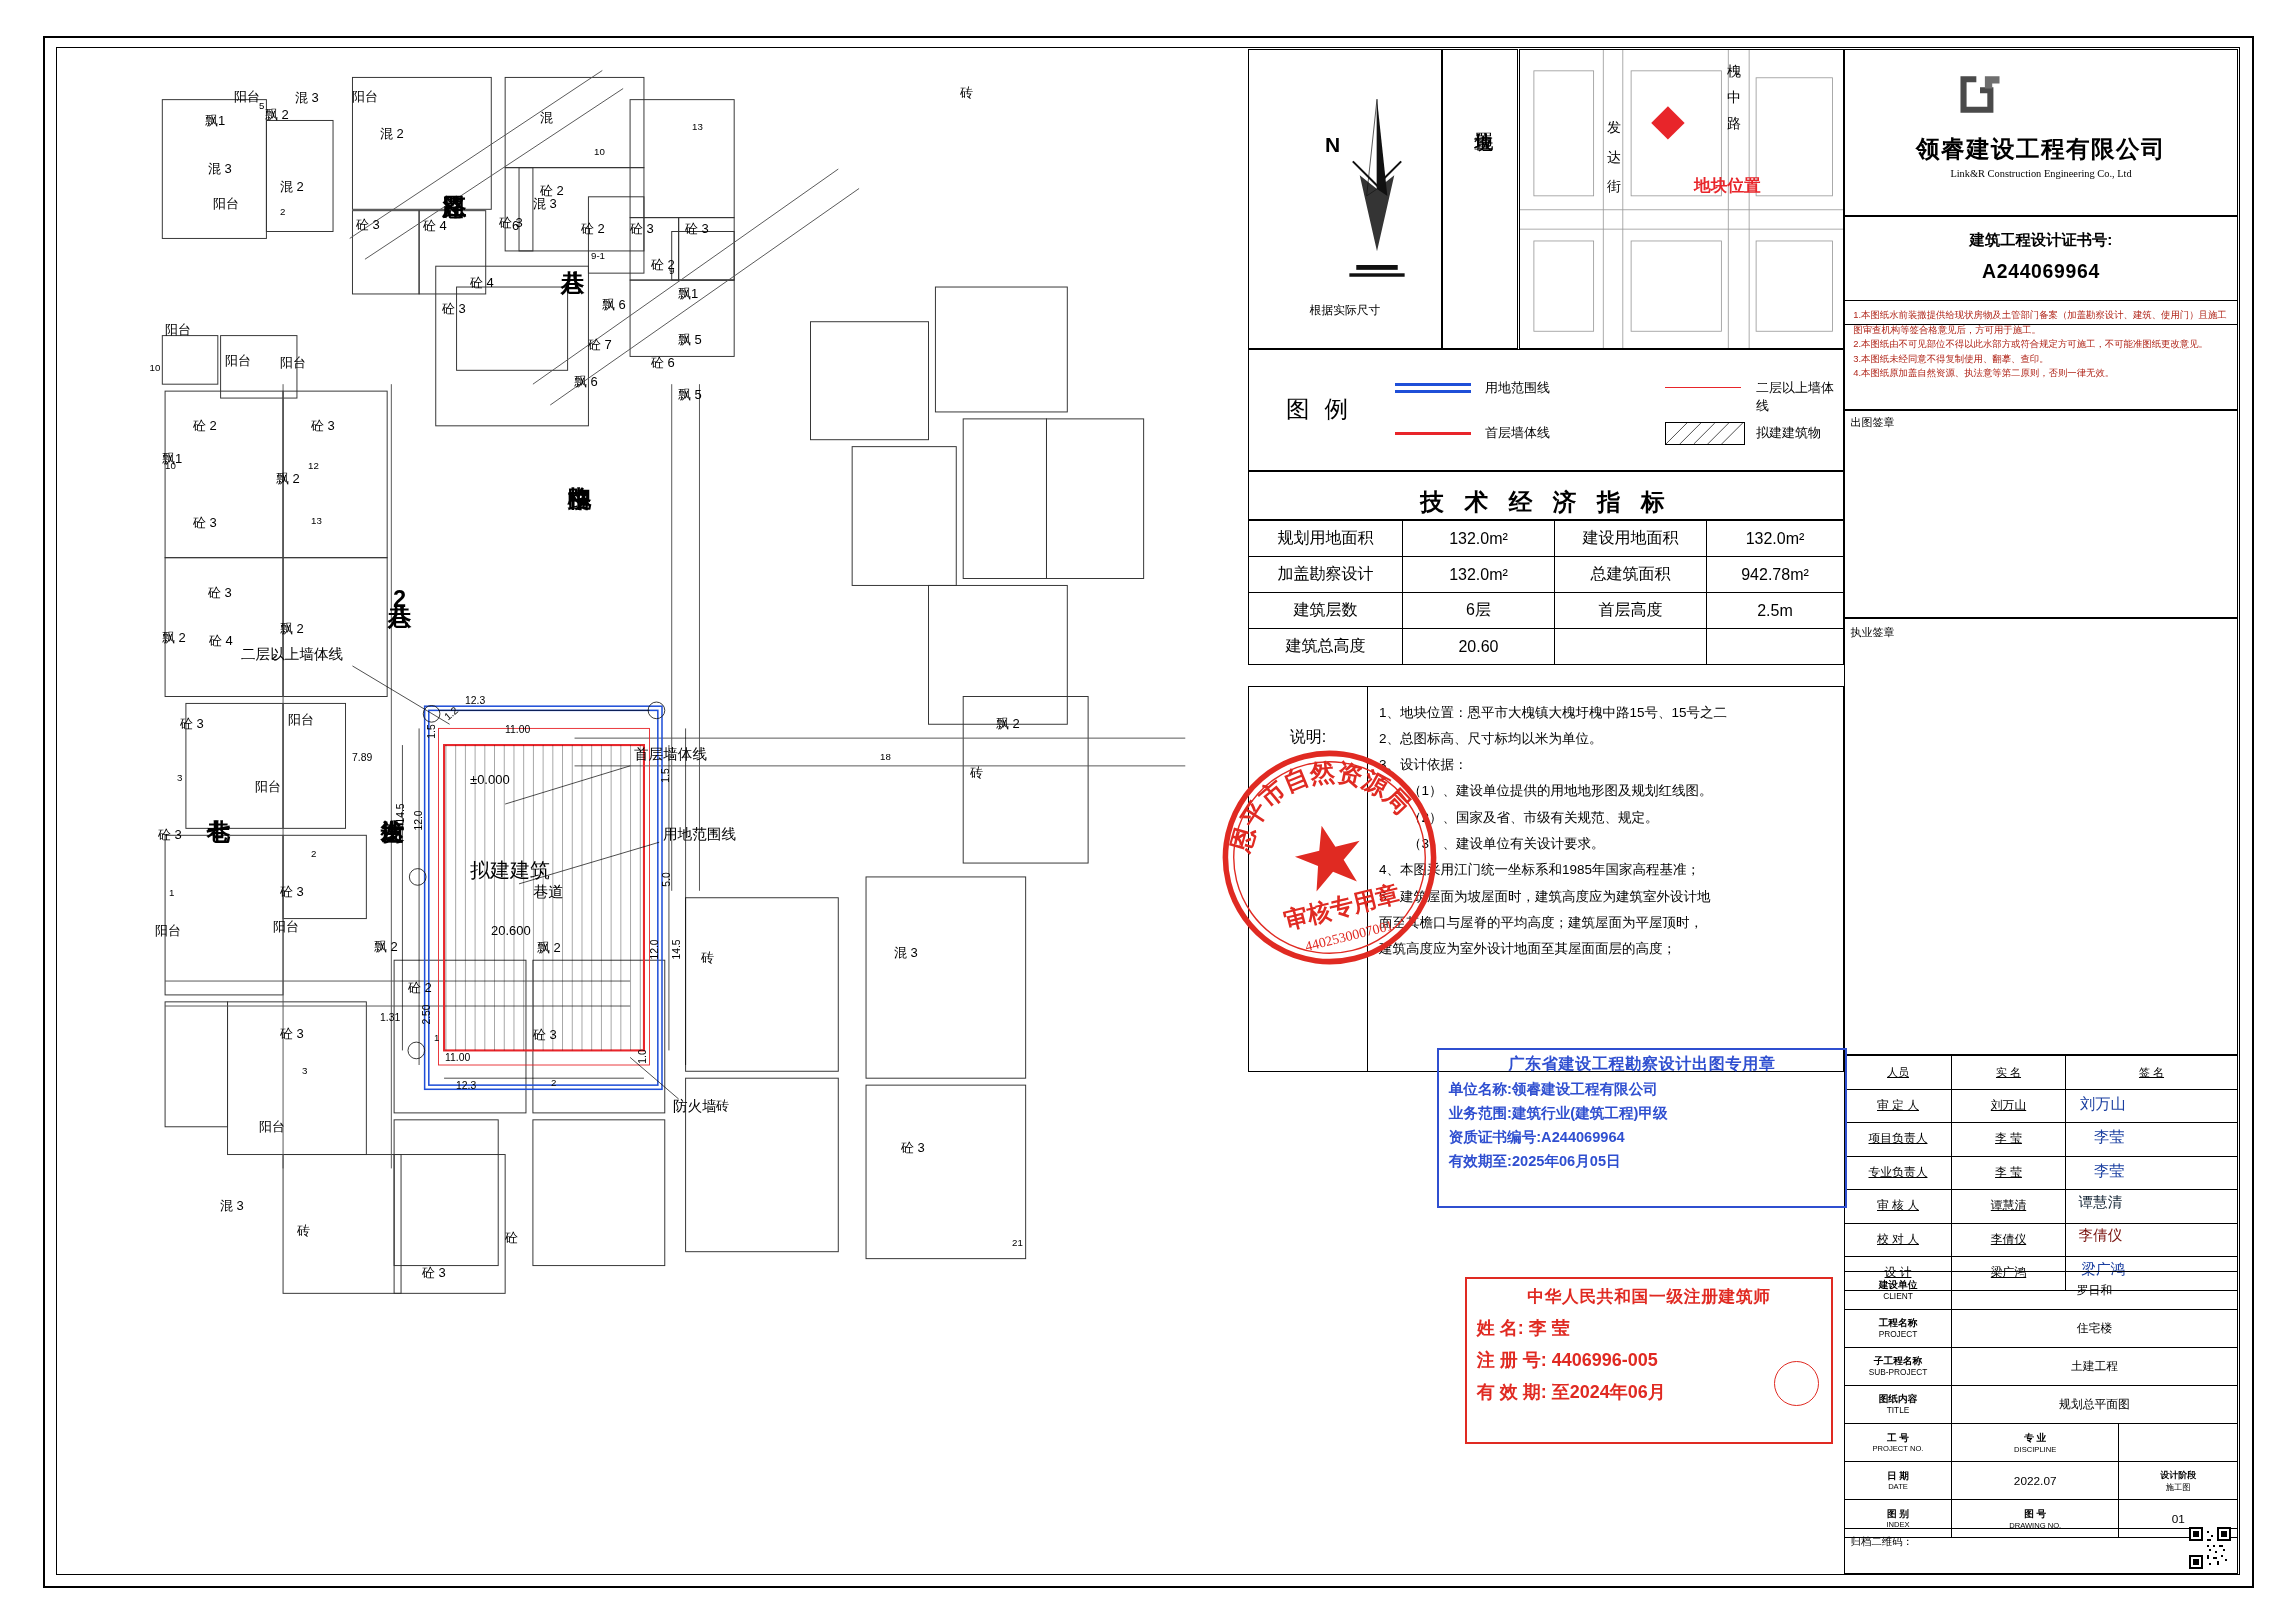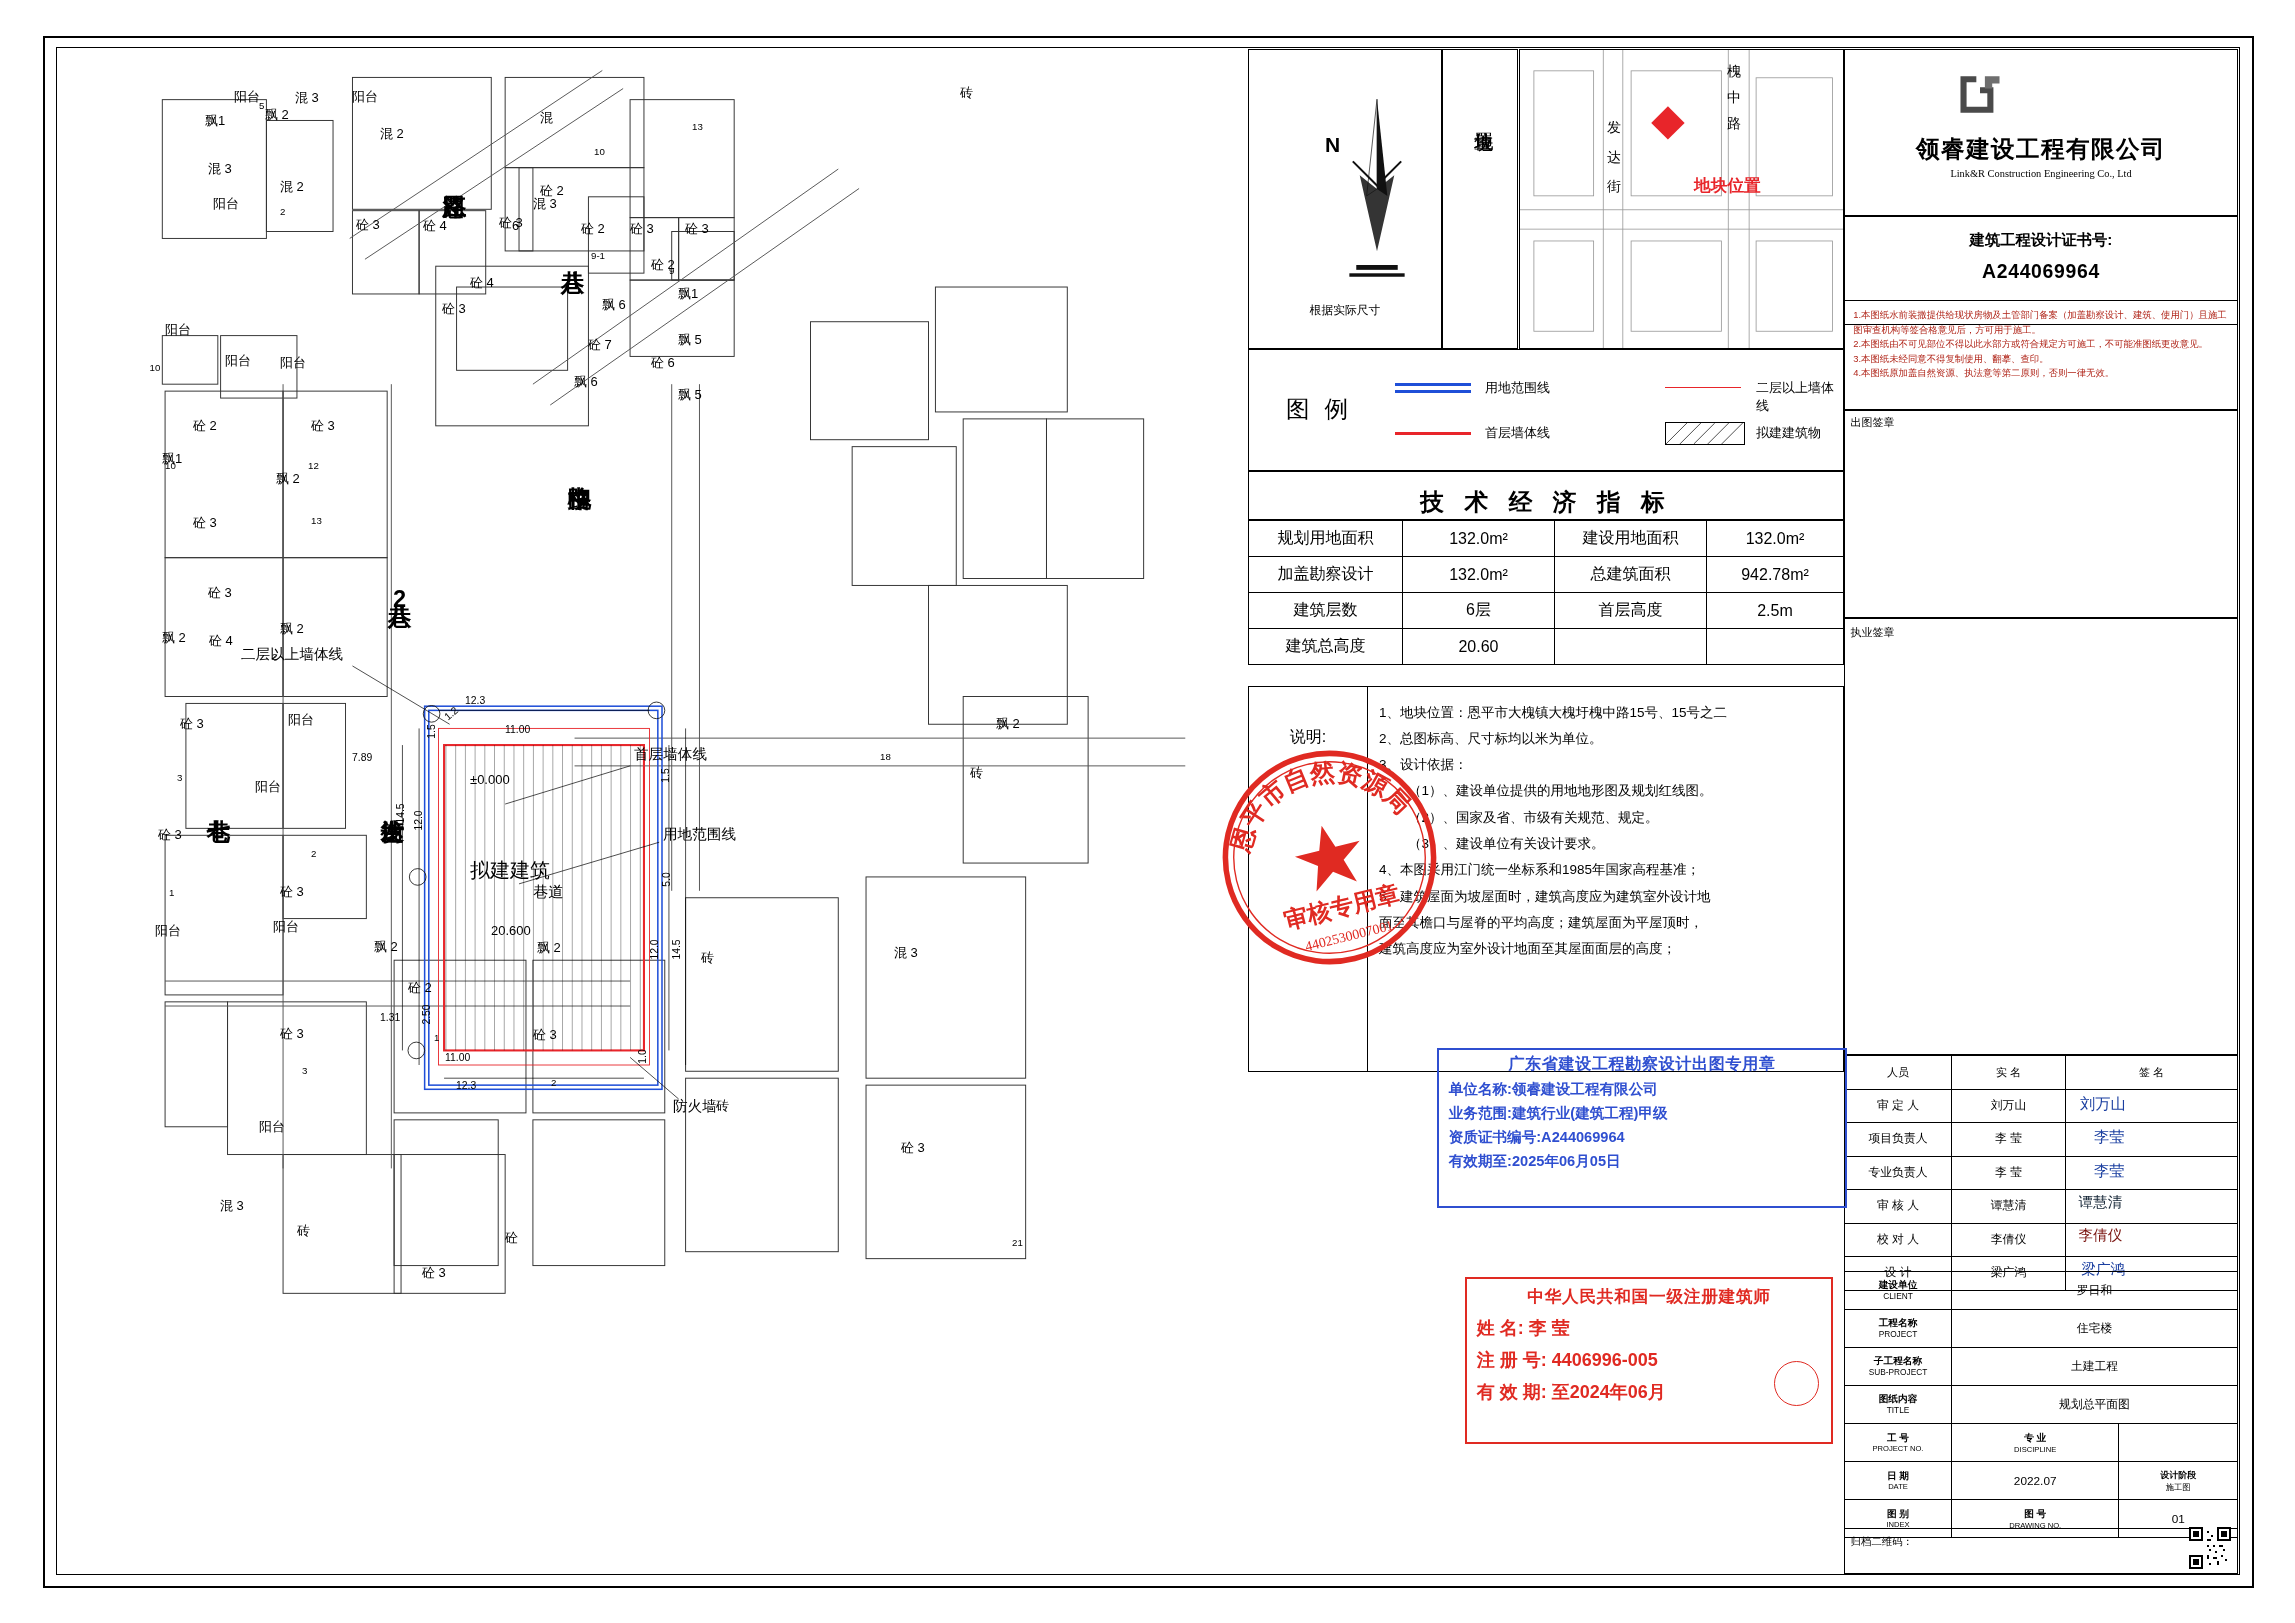--- a/index.html
+++ b/index.html
@@ -58,21 +58,21 @@
   .notes2-l{position:absolute;left:0;top:0;width:119px;height:100%;border-right:0.7px solid #000;box-sizing:border-box;}
   .notes2-l span{position:absolute;left:0;top:40px;width:100%;text-align:center;font-size:16px;}
   .notes2-r{position:absolute;left:119px;top:0;right:0;bottom:0;padding:12.5px 11px;font-size:13.5px;line-height:1.95;}
 
   .sign-cell{left:596px;top:361px;width:394px;height:208px;}
   .sign-cell .cap{position:absolute;left:5.6px;top:4.2px;font-size:11px;}
   .sign-cell2{left:596px;top:569px;width:394px;height:437px;}
   .sign-cell2 .cap{position:absolute;left:5.6px;top:5.6px;font-size:11px;}
 
   table.people{position:absolute;left:596px;top:1006px;width:394px;border-collapse:collapse;}
-  table.people td{border:0.7px solid #000;height:30.5px;font-size:11.8px;text-align:center;}
+  table.people td{border:0.7px solid #000;height:30.5px;font-size:11.8px;text-align:center;text-decoration:underline;}
   table.people td.h{font-size:11px;}
 
   table.proj{position:absolute;left:596px;top:1222px;width:394px;border-collapse:collapse;}
   table.proj td{border:0.7px solid #000;height:35px;font-size:11.8px;text-align:center;}
   table.proj td.k{width:104px;font-size:8.3px;line-height:1.35;}
   table.proj td.k b{font-size:9.7px;display:block;}
 
   .qr{position:absolute;right:5.6px;bottom:4.2px;width:42px;height:42px;}
   .arch-foot{position:absolute;left:596px;top:1479px;width:394px;height:46px;border:0.7px solid #000;box-sizing:border-box;font-size:10.4px;padding:5.6px;}
 

